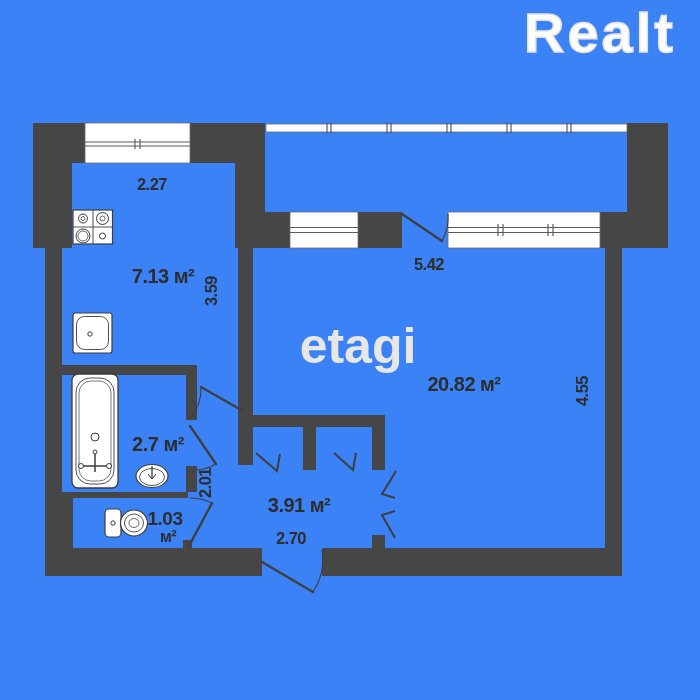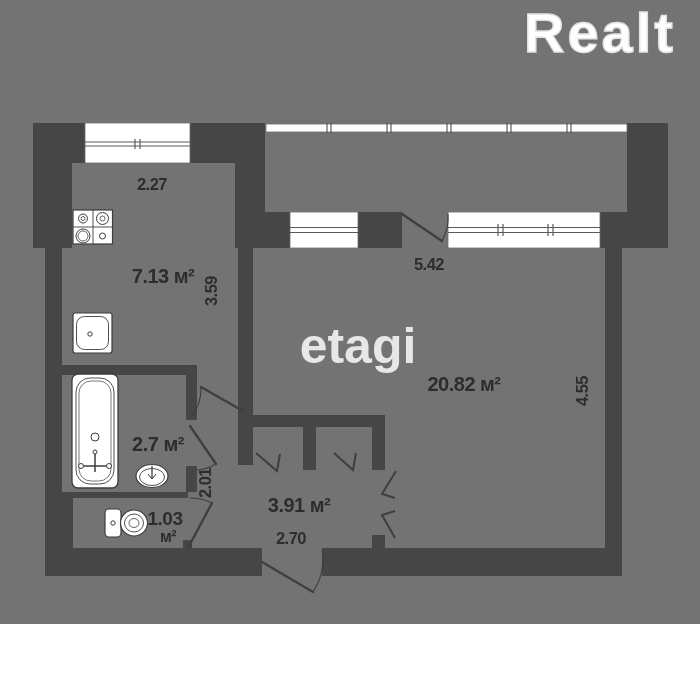--- a/index.html
+++ b/index.html
@@ -1,16 +1,16 @@
 <!DOCTYPE html>
 <html><head>
 <meta charset="utf-8">
 <style>
   html,body{margin:0;padding:0;background:#ffffff;}
-  .page{position:relative;width:700px;height:624px;background:#737373;overflow:hidden;
+  .page{position:relative;width:700px;height:700px;background:#3b82f6;overflow:hidden;
         font-family:"Liberation Sans", sans-serif;}
   svg{position:absolute;left:0;top:0;}
   .wall{fill:#464646;stroke:none;}
   .winline{stroke:#5a5a5a;stroke-width:1.2;}
   .thin{stroke:#6b6b6b;stroke-width:0.8;fill:#ffffff;}
   .fix{fill:#ffffff;stroke:#3c3c3c;}
   .door{stroke:#3f3f3f;stroke-width:2.4;fill:none;stroke-linecap:round;}
   .arc{stroke:#3f3f3f;stroke-width:1.1;fill:none;}
   .chev{stroke:#3f3f3f;stroke-width:2;fill:none;stroke-linejoin:miter;}
   .lbl{fill:#2d2d2d;font-weight:bold;letter-spacing:-0.5px;}

